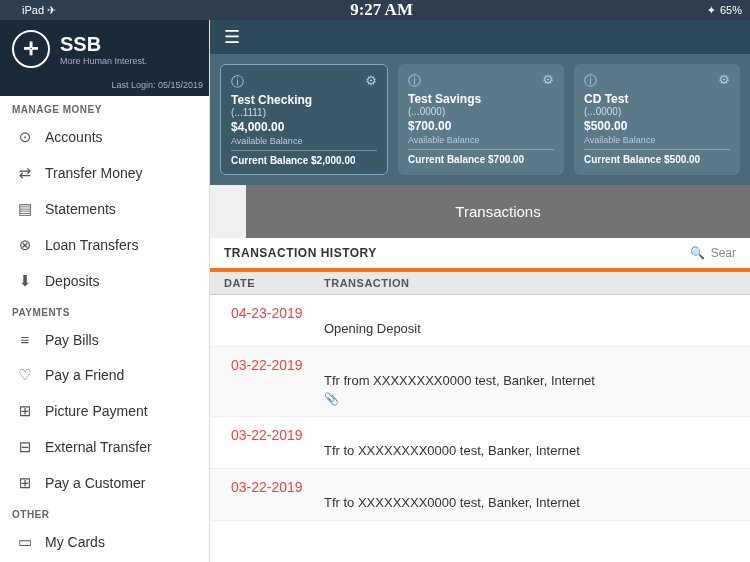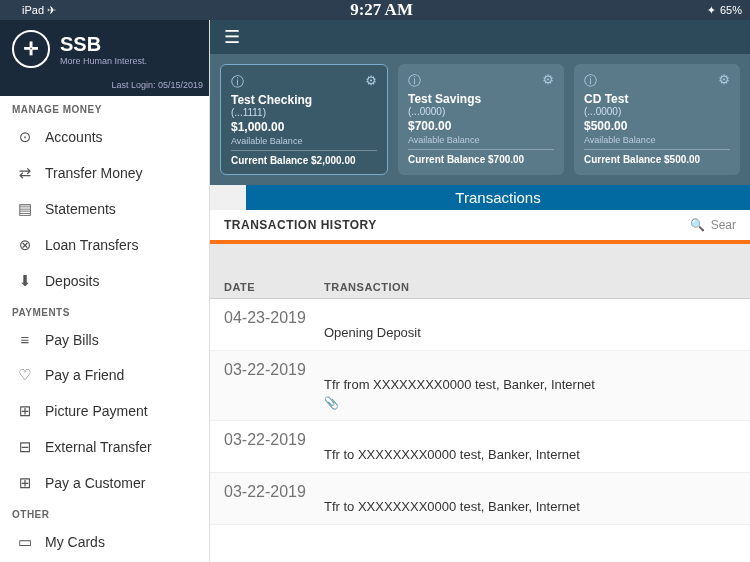--- a/index.html
+++ b/index.html
@@ -133,24 +133,24 @@
       border-top: 1px solid rgba(255,255,255,0.3);
       padding-top: 4px;
       font-size: 10px;
       font-weight: 600;
     }
     .info-icon { font-size: 13px; cursor: pointer; color: #acd; }
     .gear-icon { font-size: 13px; cursor: pointer; color: #acd; }
 
     
     .transactions-header {
-      background: #0369a1;
+      background: #737373;
       color: white;
       text-align: center;
-      padding: 4px;
+      padding: 18px;
       font-size: 15px;
       font-weight: 500;
       margin-left: 36px;
     }
 
     .tx-subheader {
       display: flex;
       align-items: center;
       justify-content: space-between;
       padding: 8px 14px;
@@ -160,34 +160,34 @@
     .tx-subheader .tx-title { font-size: 12px; font-weight: 700; color: #333; letter-spacing: 0.5px; }
     .search-area { display: flex; align-items: center; gap: 5px; color: #888; font-size: 12px; }
 
     .tx-columns {
       display: grid;
       grid-template-columns: 100px 1fr;
       padding: 5px 14px;
       background: #e8e8e8;
       border-bottom: 1px solid #ccc;
     }
-    .col-header { font-size: 11px; font-weight: 700; color: #555; letter-spacing: 0.5px; margin-top: 32px; }
+    .col-header { font-size: 11px; font-weight: 700; color: #555; letter-spacing: 0.5px; }
 
     .tx-list { flex: 1; overflow-y: auto; background: white; }
 
     .tx-row {
       display: grid;
       grid-template-columns: 100px 1fr;
       padding: 10px 14px;
       border-bottom: 1px solid #f0f0f0;
       align-items: start;
       min-height: 44px;
     }
     .tx-row:nth-child(even) { background: #fafafa; }
-    .tx-date { font-size: 16px; color: #737373; }
+    .tx-date { font-size: 14px; color: #ef4444; margin-left: 7px; }
     .tx-desc { font-size: 13px; color: #333; margin-top: 16px; }
     .tx-icon { font-size: 12px; color: #666; margin-top: 4px; }
   </style>
 </head>
 <body>
 
 <div class="status-bar">
   <div class="status-left">
     <span>iPad ✈</span>
   </div>
@@ -269,21 +269,21 @@
     </div>
 
     <div class="account-cards" id="account-cards">
         <div class="account-card active">
     <div class="card-header">
       <span class="info-icon">ⓘ</span>
       <span class="gear-icon">⚙</span>
     </div>
     <div class="card-name">Test Checking</div>
     <div class="card-number">(...1111)</div>
-    <div class="card-balance">$1,000.00</div>
+    <div class="card-balance">$4,000.00</div>
     <div class="card-label">Available Balance</div>
     <div class="card-footer">Current Balance $2,000.00</div>
   </div>
         <div class="account-card">
     <div class="card-header">
       <span class="info-icon">ⓘ</span>
       <span class="gear-icon">⚙</span>
     </div>
     <div class="card-name">Test Savings</div>
     <div class="card-number">(...0000)</div>

